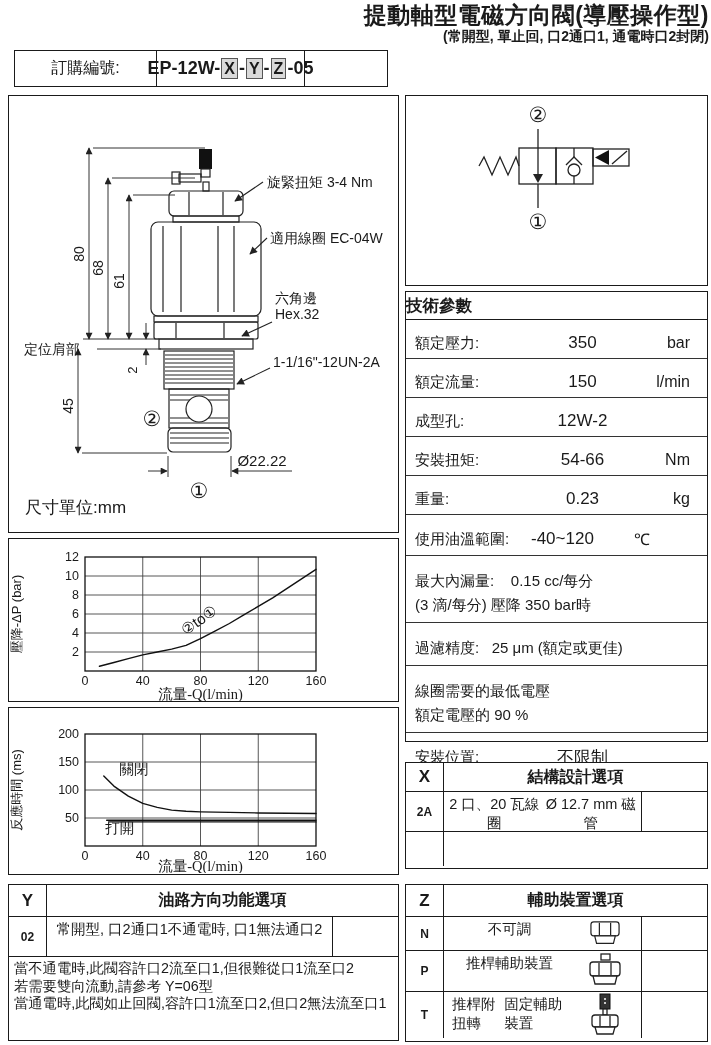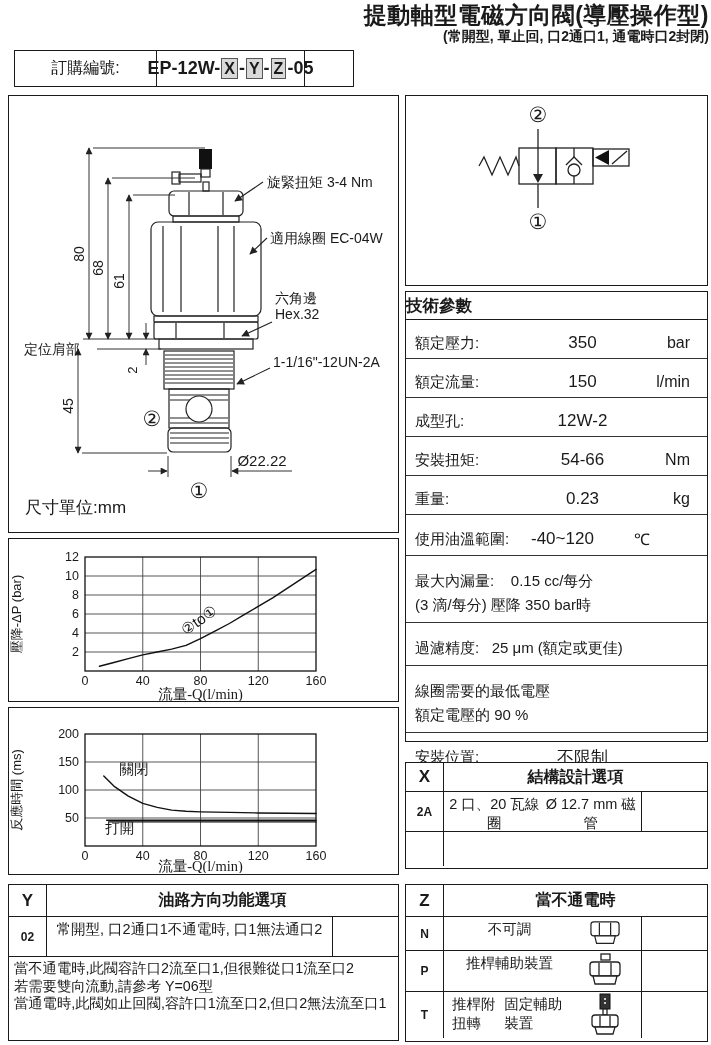--- a/index.html
+++ b/index.html
@@ -7,21 +7,21 @@
         font-family:"Liberation Sans",sans-serif;overflow:hidden;}
   .abs{position:absolute;}
   .frame{border:1.6px solid #1a1a1a;box-sizing:border-box;background:#fff;}
 
   
   #title-block{top:2px;right:2px;text-align:right;}
   #doc-title{font-size:23px;font-weight:bold;line-height:26px;letter-spacing:0.5px;}
   #doc-subtitle{font-size:14px;font-weight:bold;line-height:17px;}
 
   
-  #order-box{left:14px;top:50px;width:340px;height:37px;display:flex;}
+  #order-box{left:14px;top:50px;width:374px;height:37px;display:flex;}
   .ocell{box-sizing:border-box;height:100%;display:flex;align-items:center;justify-content:center;}
   .o-label{width:142px;border-right:1.5px solid #1a1a1a;font-size:16px;}
   .o-code{width:148px;border-right:1.5px solid #1a1a1a;font-size:18px;font-weight:bold;white-space:nowrap;}
   .o-empty{flex:1;}
   .boxed{display:inline-block;background:#d9d9d9;border:1.5px solid #555;padding:0 2px;margin:0 1px;
          font-size:16px;line-height:19px;}
 
   
   .opt-header{display:flex;border-bottom:1.4px solid #1a1a1a;font-weight:bold;}
   .opt-letter{width:38px;border-right:1.4px solid #1a1a1a;display:flex;align-items:center;justify-content:center;
@@ -344,21 +344,21 @@
     <div class="y-note">
       <div>當不通電時,此閥容許口2流至口1,但很難從口1流至口2</div>
       <div>若需要雙向流動,請參考 Y=06型</div>
       <div>當通電時,此閥如止回閥,容許口1流至口2,但口2無法流至口1</div>
     </div>
   </div>
 
   <div class="abs frame" style="left:405px;top:884px;width:303px;height:158px;">
     <div class="opt-header" style="height:31px;">
       <div class="opt-letter">Z</div>
-      <div class="opt-title">當不通電時</div>
+      <div class="opt-title">輔助裝置選項</div>
     </div>
     <div class="opt-row" style="height:34px;">
       <div class="opt-code">N</div>
       <div class="opt-content z-content">
         <div>不可調</div>
       </div>
       <div class="z-icon-cell">
         <svg width="50" height="30" viewBox="0 0 50 32">
           <g stroke="#222" stroke-width="1.3" fill="#fff">
             <rect x="10" y="3" width="30" height="15" rx="3"></rect>

